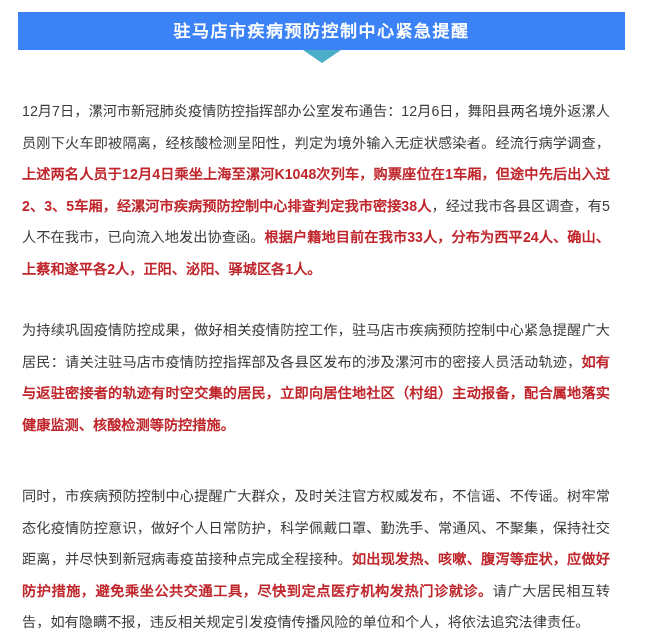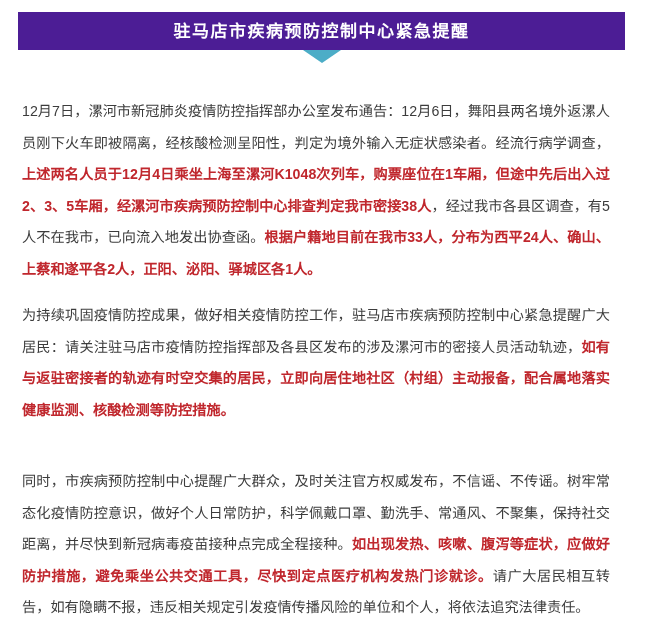--- a/index.html
+++ b/index.html
@@ -25,21 +25,21 @@
   }
 
   
   .banner-wrap {
     position: relative;
     margin: 12px 25px 0 18px;
   }
   .banner {
     position: relative;
     height: 38px;
-    background: #4c1d95;
+    background: #3b82f6;
     display: flex;
     align-items: center;
     justify-content: center;
   }
   .banner-title {
     color: #ffffff;
     font-size: 17px;
     font-weight: bold;
     letter-spacing: 1.5px;
     line-height: 1;
@@ -67,21 +67,21 @@
     font-size: 14.2px;
     line-height: 31.5px;
     color: #3c3c3c;
     text-align: justify;
     text-justify: inter-ideograph;
     word-break: break-all;
     margin: 0;
   }
 
   .para-1 { margin-top: 46px; }
-  .para-2 { margin-top: 15px; }
+  .para-2 { margin-top: 30px; }
   .para-3 { margin-top: 40px; }
 
   .hl {
     color: #c0272d;
     font-weight: bold;
   }
 
   .plain {
     color: #3c3c3c;
     font-weight: normal;

